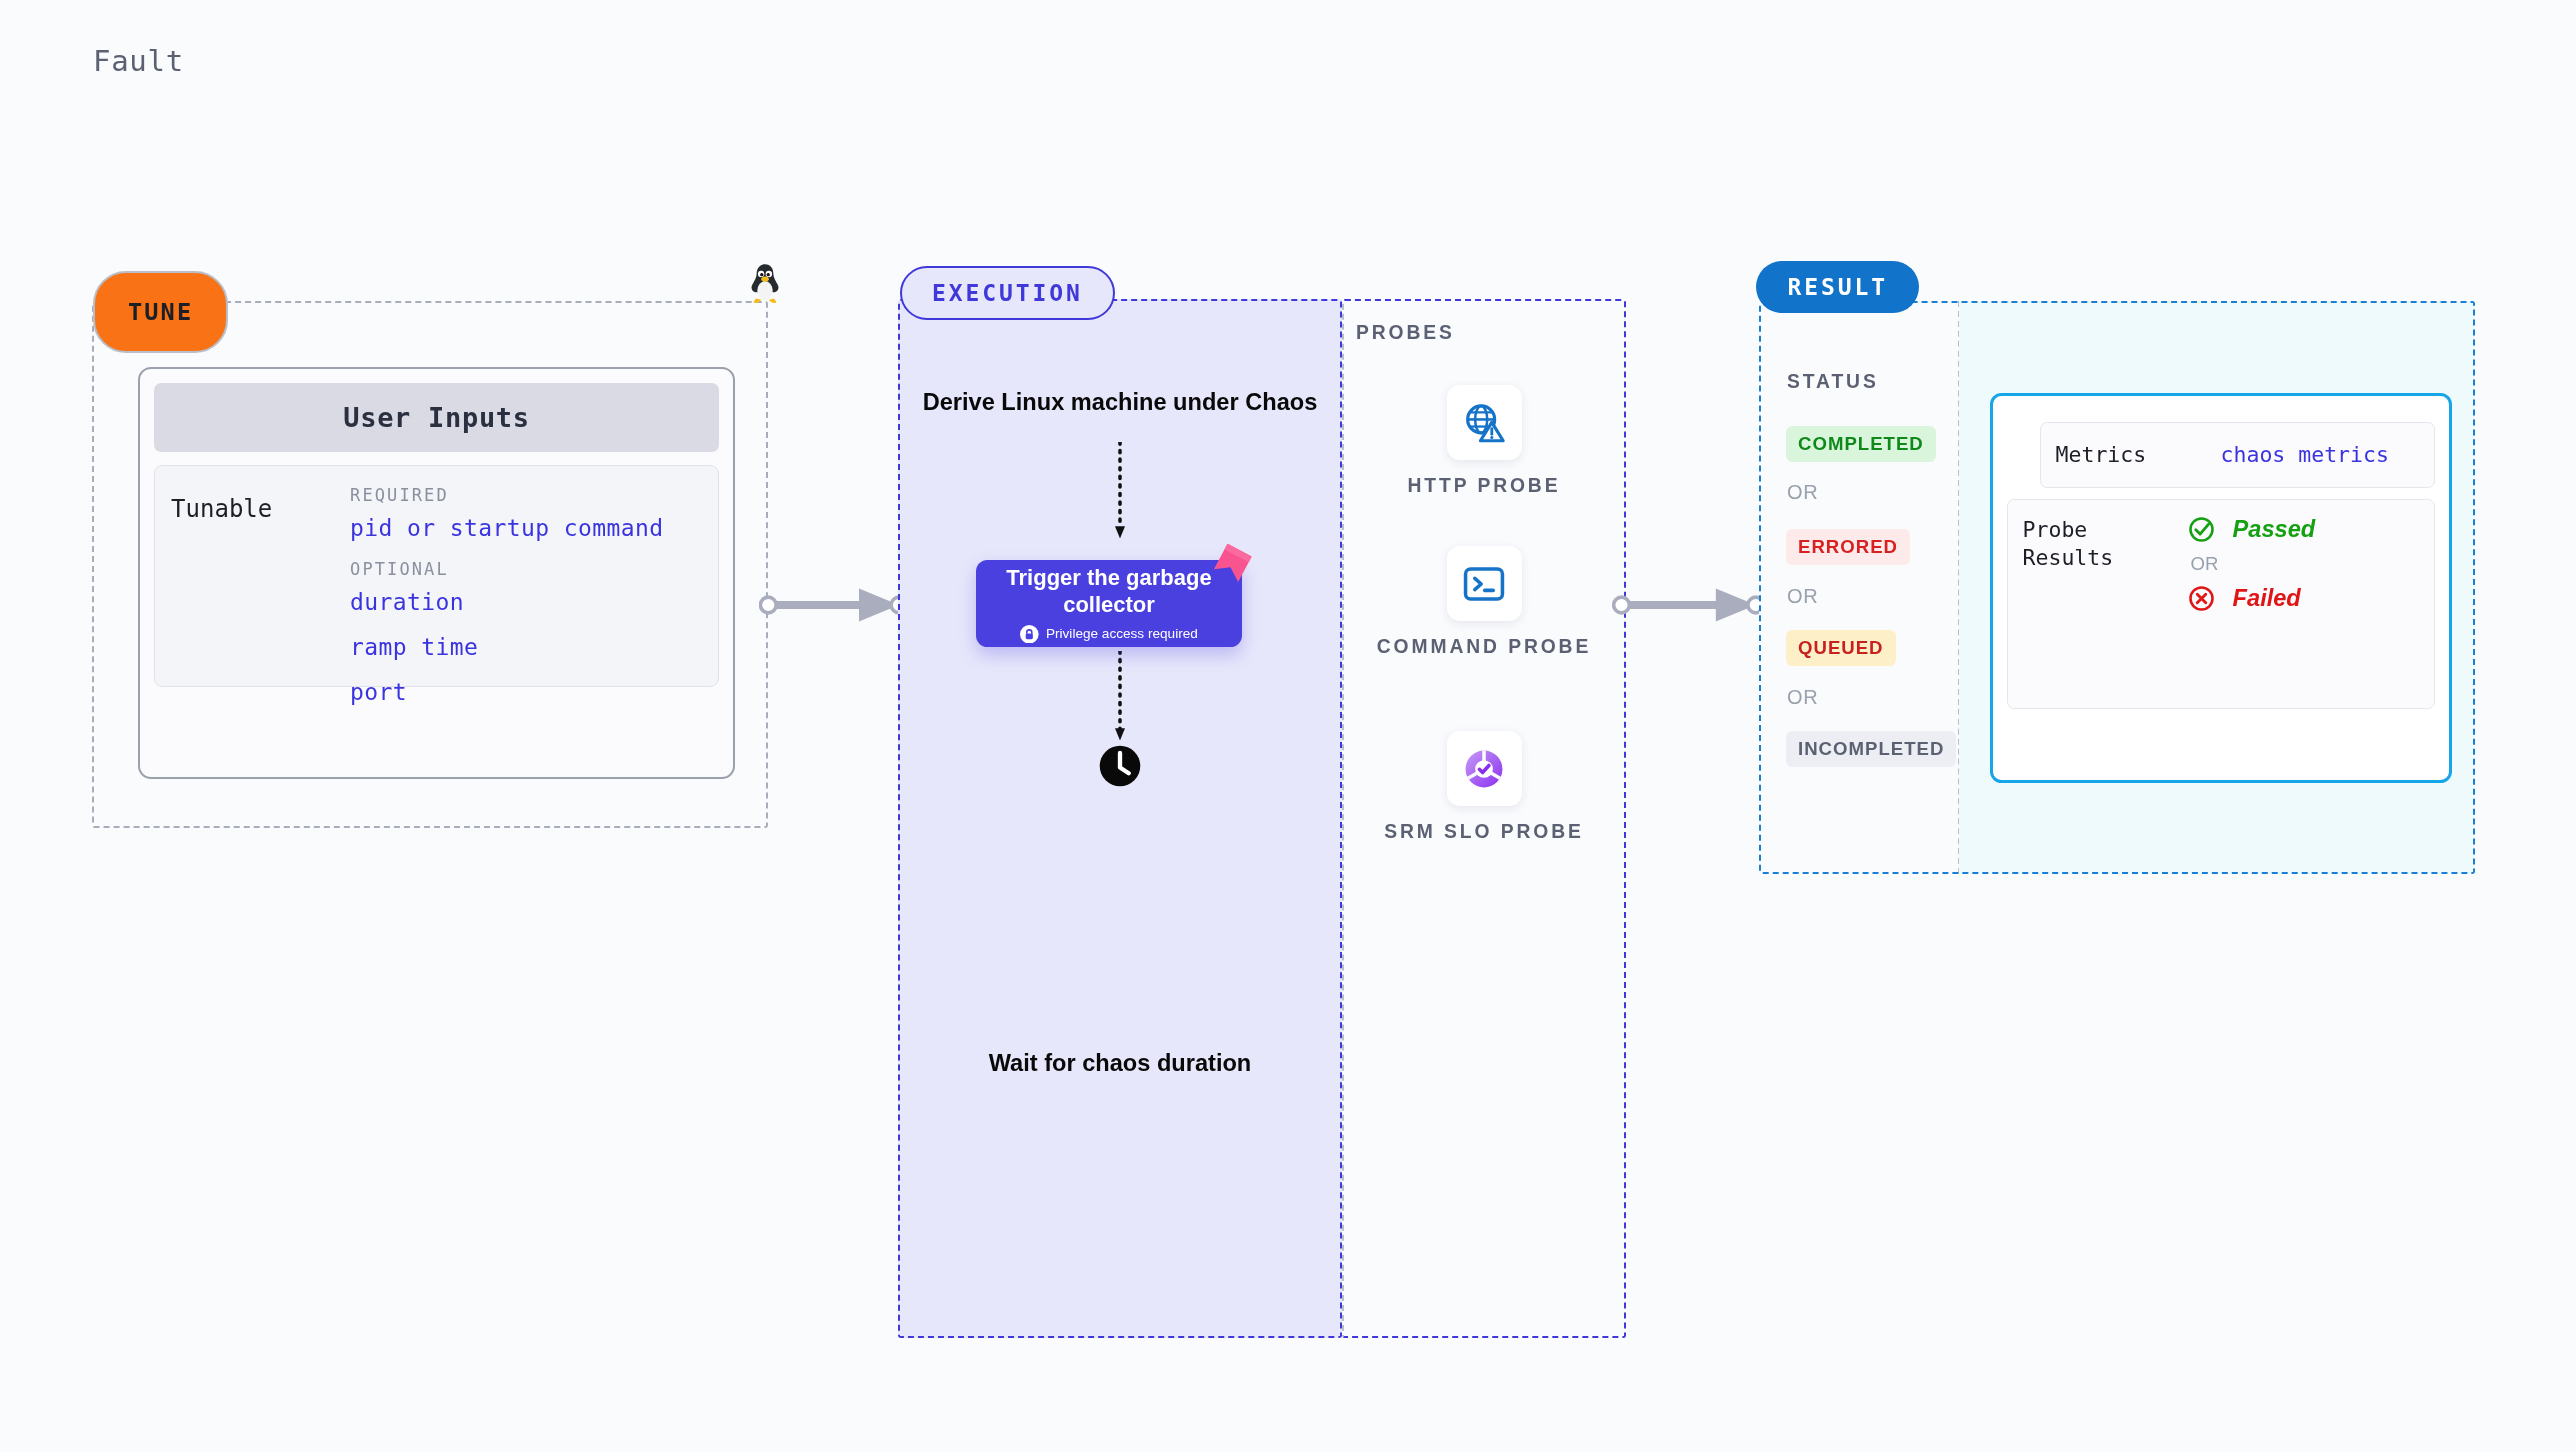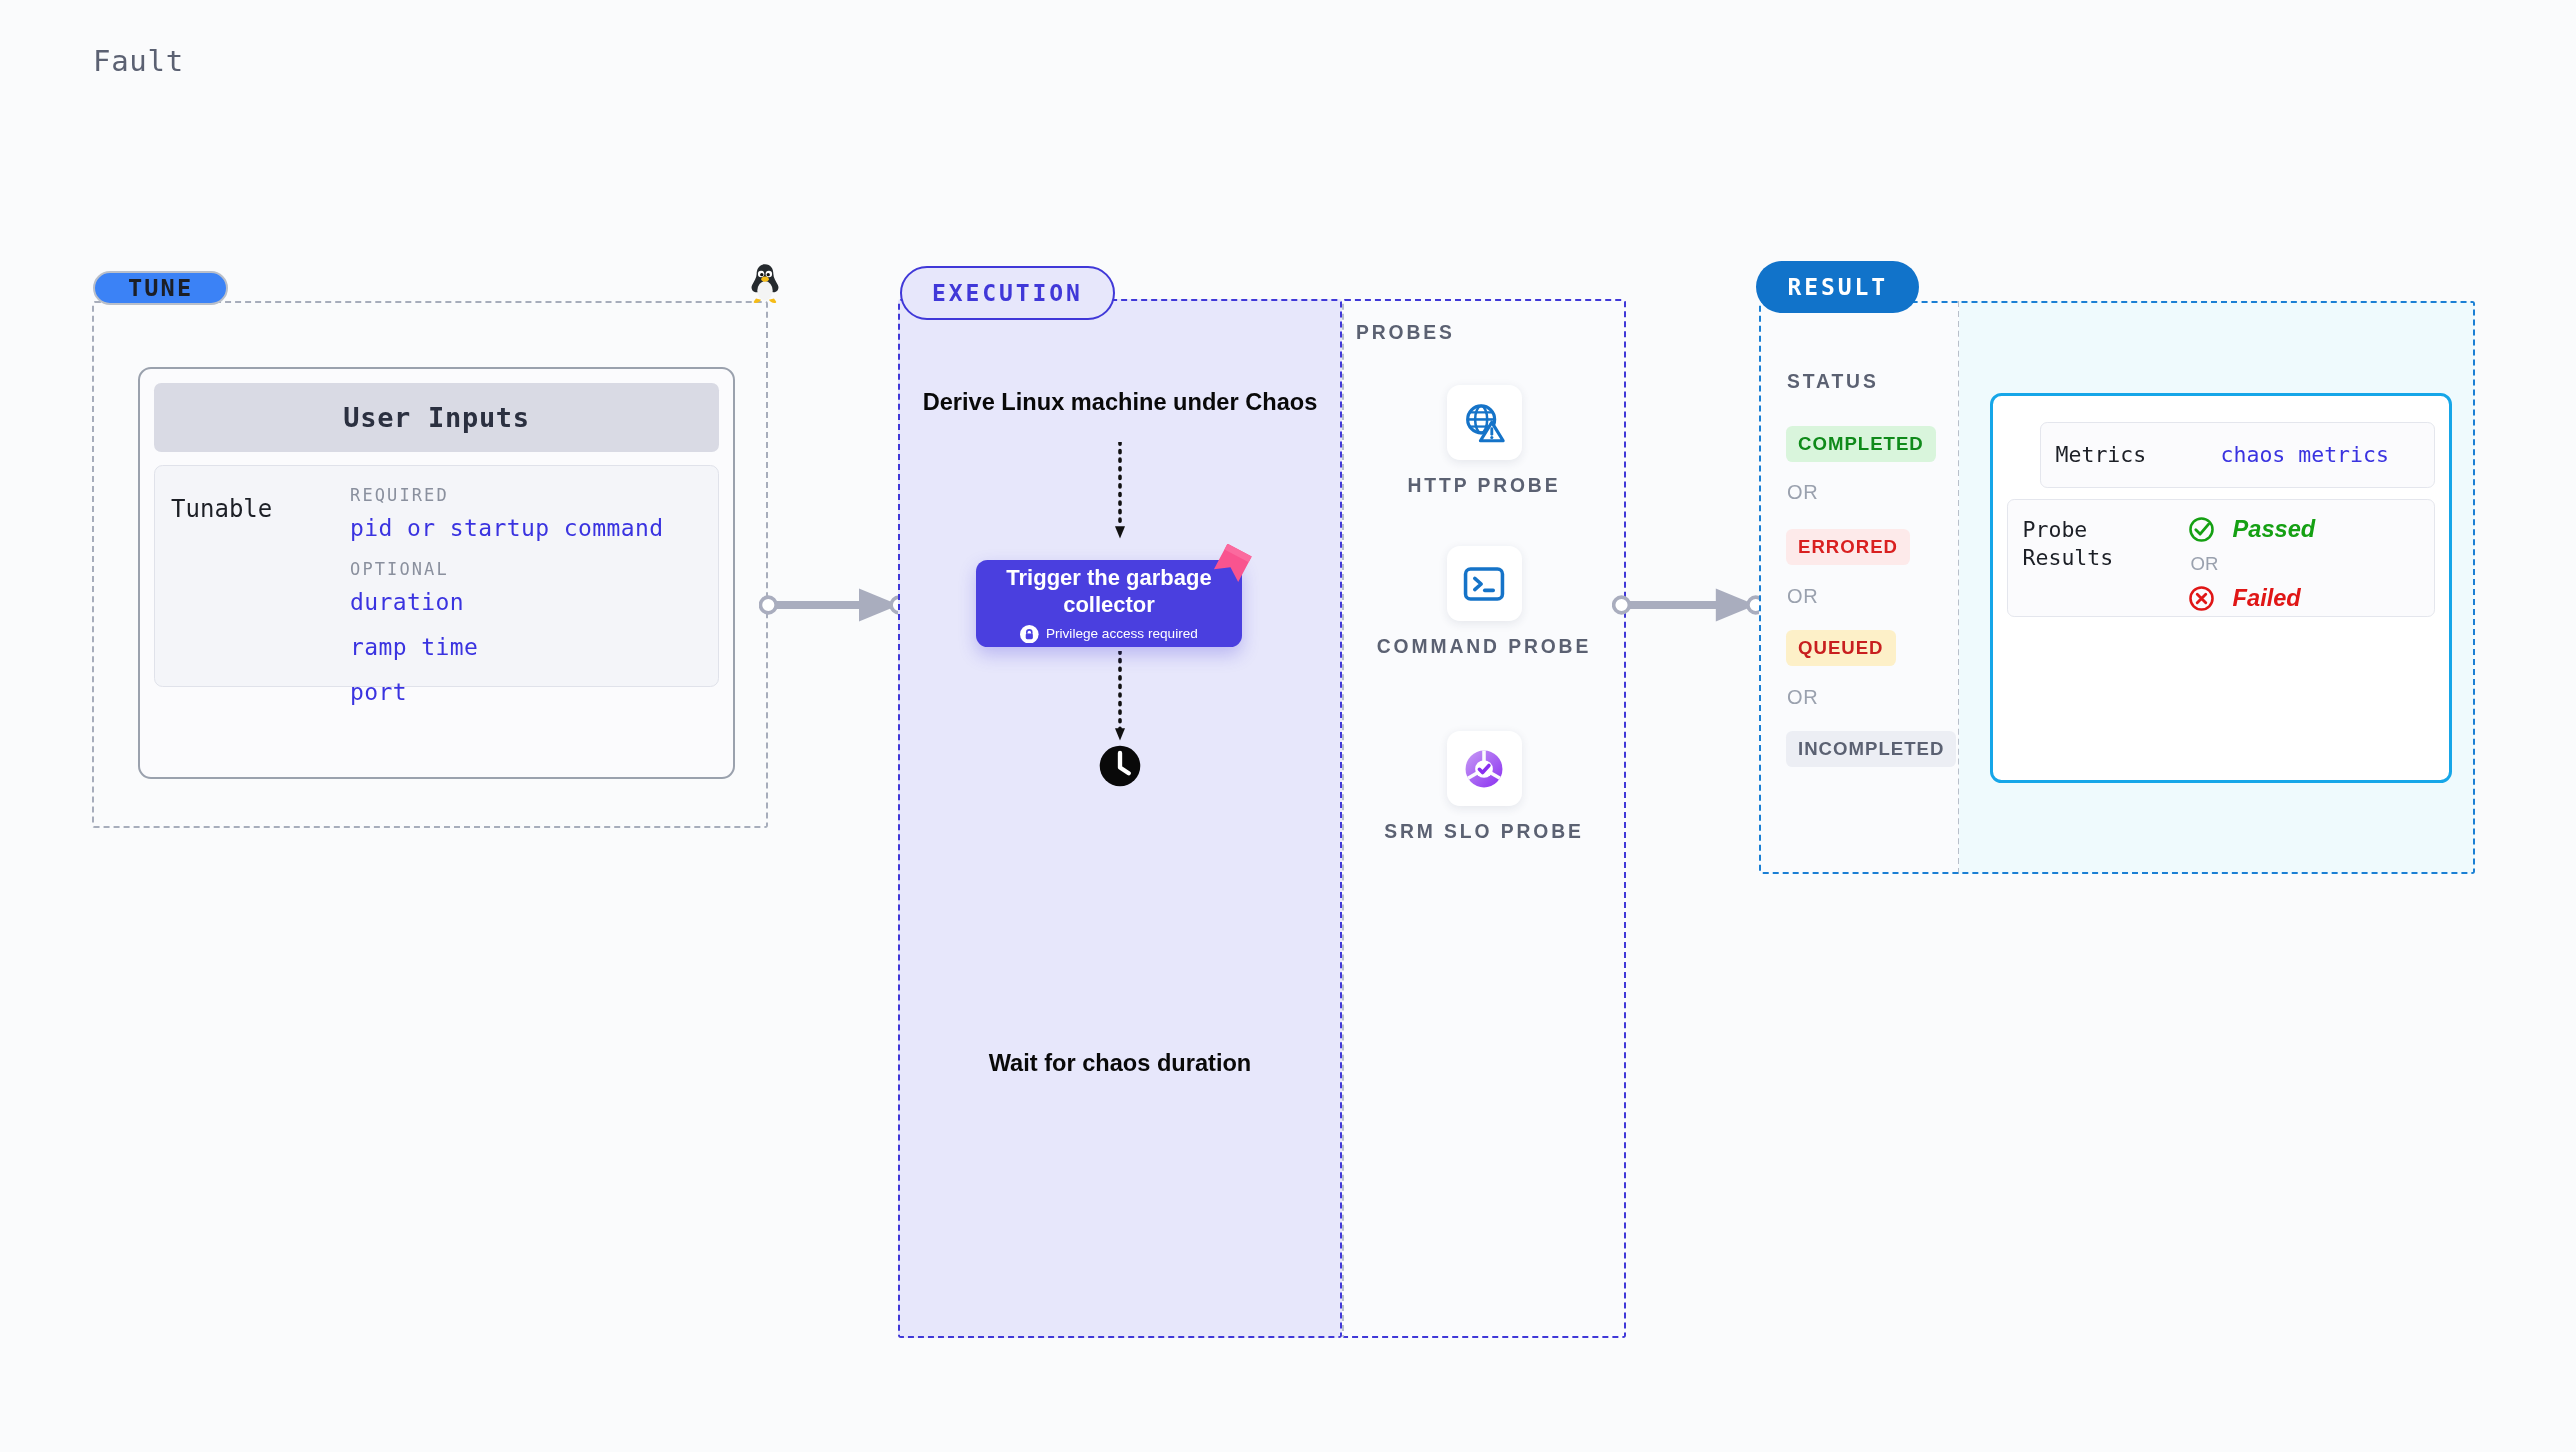--- a/index.html
+++ b/index.html
@@ -20,22 +20,22 @@
   
   .tux{display:block;}
 
   
   .region{position:absolute;box-sizing:border-box;}
 
   
   #tune-region{left:92px;top:301px;width:676px;height:527px;
     border:2.9px dashed #a7adbb;border-radius:2.9px;background:transparent;}
   #tune-badge{position:absolute;left:93px;top:271px;
-    background:#3b82f6;border:2.1px solid #b9bfca;border-radius:33px;
-    padding:1px 33px;font-family:"DejaVu Sans Mono","Liberation Mono",monospace;
+    background:#f97316;border:2.1px solid #b9bfca;border-radius:33px;
+    padding:25px 33px;font-family:"DejaVu Sans Mono","Liberation Mono",monospace;
     font-size:23.6px;font-weight:bold;color:#1c1f26;letter-spacing:2.1px;z-index:6;}
   #tune-card{position:absolute;left:138px;top:367px;width:597px;height:412px;
     background:#fbfbfd;border:2.1px solid #9aa1ad;border-radius:13px;box-sizing:border-box;
     padding:14.3px;}
   #user-inputs-header{background:#d9dae4;border-radius:7.2px;height:69px;
     display:flex;align-items:center;justify-content:center;
     font-family:"DejaVu Sans Mono","Liberation Mono",monospace;
     font-size:27px;font-weight:bold;color:#2b3040;letter-spacing:0.7px;}
   #tunable-box{margin-top:13px;background:#f4f5f9;border:1.4px solid #e0e2ea;
     border-radius:8.6px;height:222px;box-sizing:border-box;display:flex;padding:18.6px 15.8px;}
@@ -107,21 +107,21 @@
   
   #output-card{position:absolute;left:1990px;top:393px;width:462px;height:390px;
     background:#fff;border:3.6px solid #16a6e8;border-radius:11.5px;box-sizing:border-box;padding:14.3px;}
   #output-header{background:#d9dae4;border-radius:7.2px;height:63px;
     display:flex;align-items:center;justify-content:center;
     font-family:"DejaVu Sans Mono","Liberation Mono",monospace;
     font-size:26px;color:#474c5c;letter-spacing:0.7px;}
   .out-box{margin-top:11.5px;background:#fbfbfd;border:1.4px solid #e4e6ed;border-radius:7.2px;
     box-sizing:border-box;display:flex;padding:15.8px 14.3px;}
   #metrics-box{height:66px;align-items:center;margin-left:33px;}
-  #probe-results-box{height:118px;align-items:flex-start;}
+  #probe-results-box{height:210px;align-items:flex-start;}
   .out-key{font-family:"DejaVu Sans Mono","Liberation Mono",monospace;
     font-size:21.5px;color:#1c1f26;width:165px;flex:none;line-height:1.3;}
   .out-val-link{font-family:"DejaVu Sans Mono","Liberation Mono",monospace;
     font-size:21.5px;color:#3a33e0;}
   .pr-row{display:flex;align-items:center;gap:18px;font-style:italic;}
   #passed-text{font-size:23.6px;font-weight:bold;color:#15a013;}
   #failed-text{font-size:23.6px;font-weight:bold;color:#e01616;}
   #pr-or{font-size:18.6px;color:#9aa1ae;margin:10px 0 10px 2.9px;}
 
   

